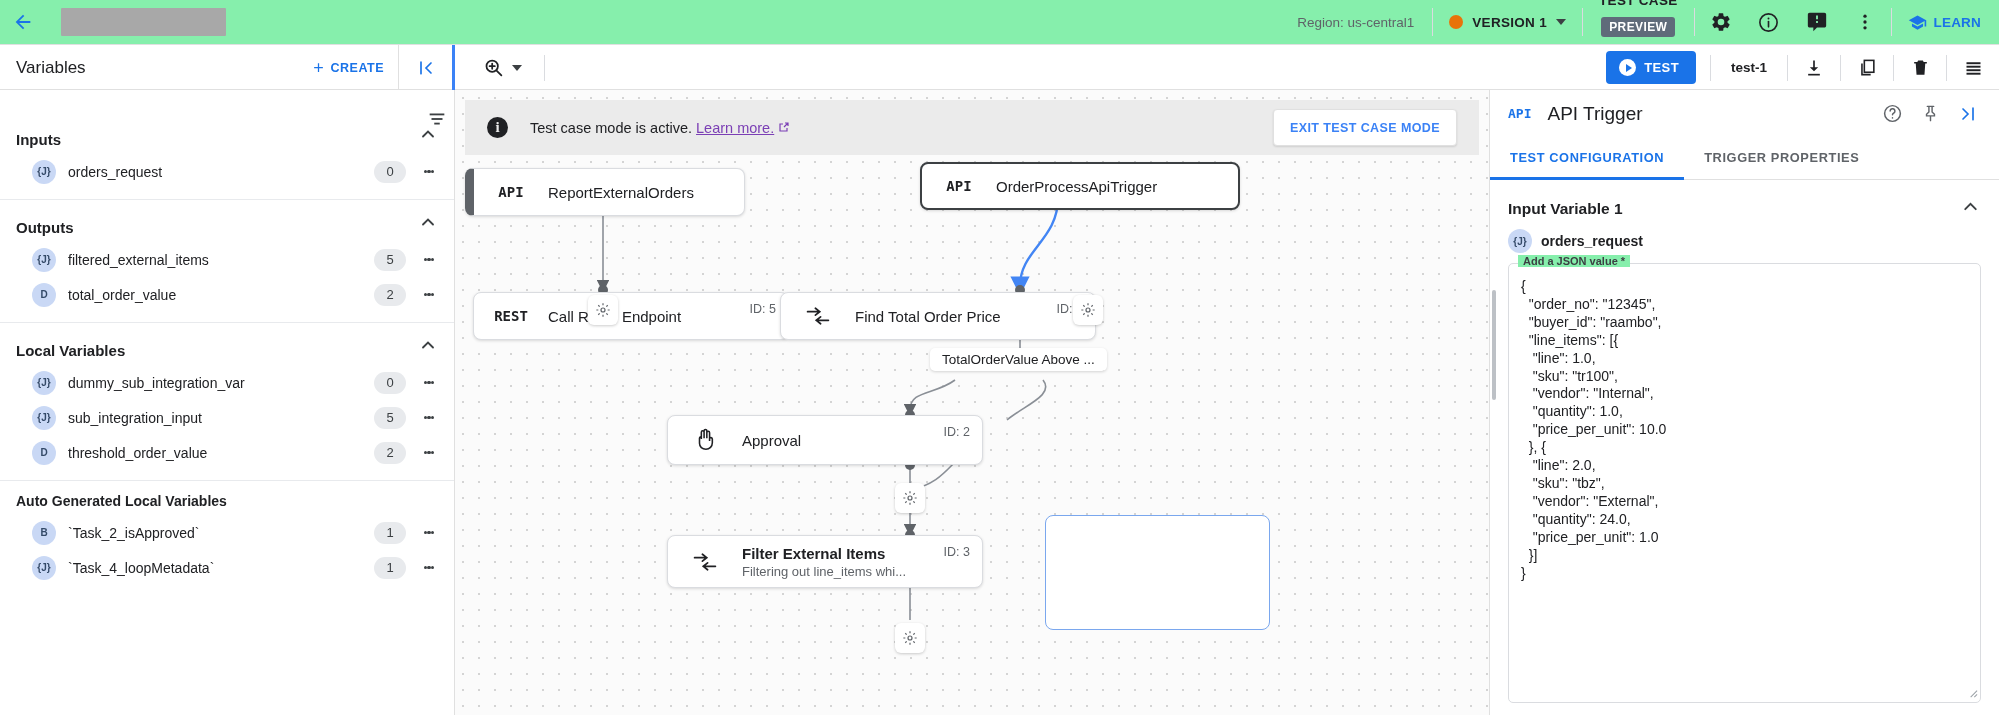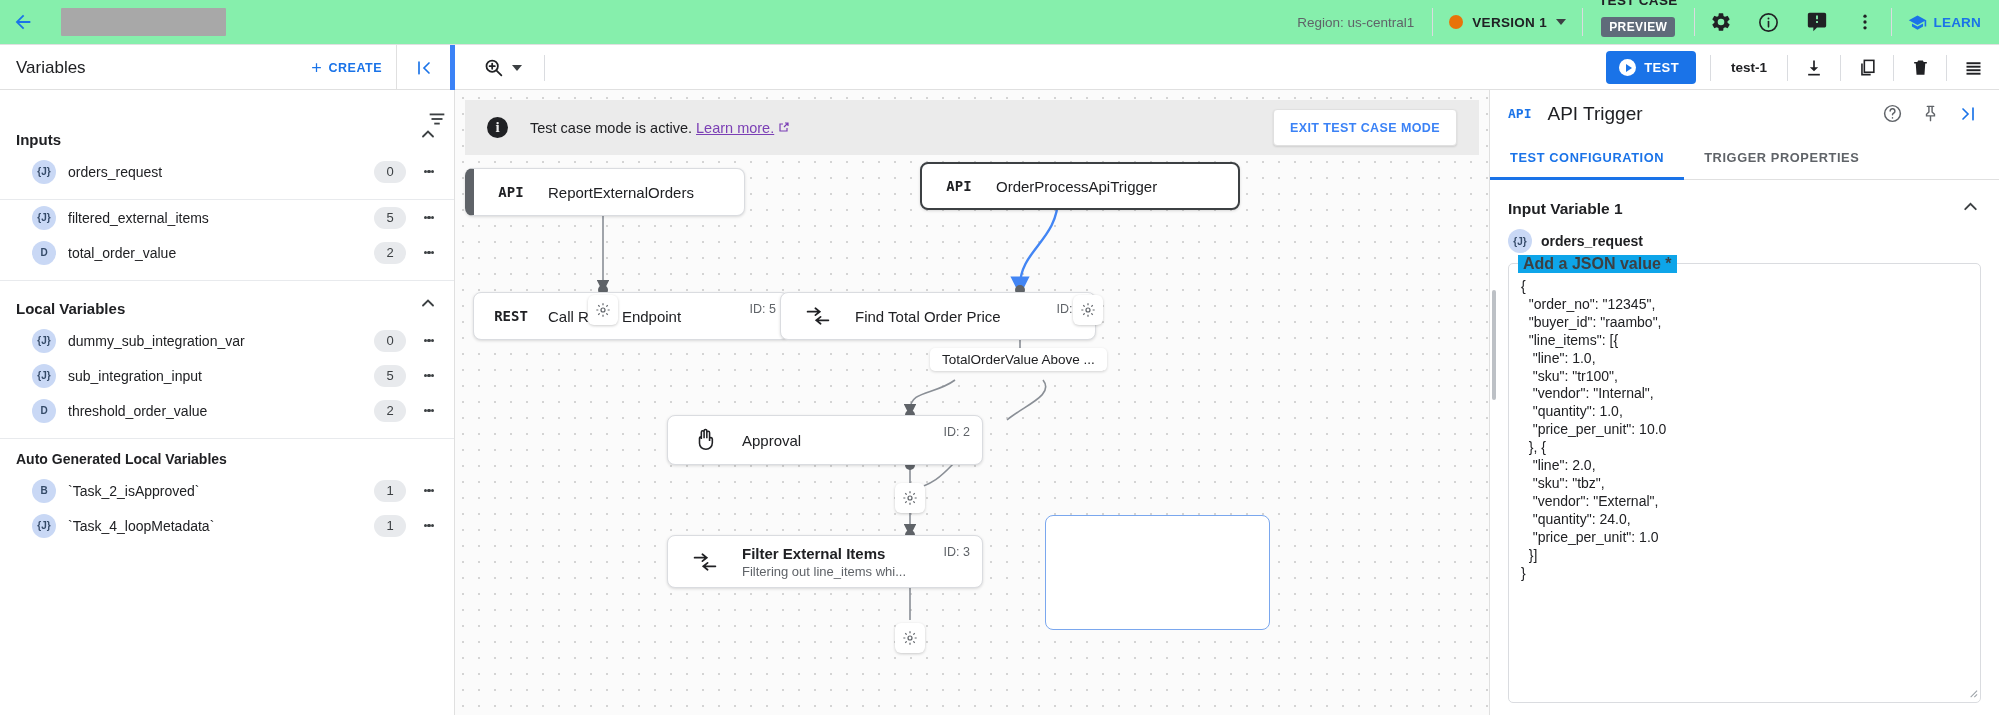--- a/index.html
+++ b/index.html
@@ -50,21 +50,21 @@
     color: #1a73e8; font-size: 13.5px; font-weight: bold; cursor: pointer; letter-spacing: .2px;
   }
 
   
   .subbar {
     position: absolute; top: 45px; left: 0; width: 1999px; height: 45px;
     border-bottom: 1px solid #e0e0e0; background: #fff;
   }
   .vars-head {
     position: absolute; left: 0; top: 0; width: 455px; height: 45px;
-    display: flex; align-items: center; border-right: 5px solid #3b82f6;
+    display: flex; align-items: center; border-right: 3px solid #3b82f6;
   }
   .vars-title { font-size: 17px; margin-left: 16px; color: #202124; }
   .create-btn {
     margin-left: auto; display: flex; align-items: center; gap: 5px;
     color: #1a73e8; font-size: 12.5px; font-weight: bold; letter-spacing: .5px; cursor: pointer;
   }
   .collapse-btn {
     width: 54px; display: flex; align-items: center; justify-content: center;
     color: #1a73e8; font-size: 16px; cursor: pointer; border-left: 1px solid #e0e0e0;
     margin-left: 14px; height: 45px;
@@ -205,22 +205,22 @@
     padding: 13px 20px 12px 20px; font-size: 12.8px; font-weight: bold; letter-spacing: .6px;
     color: #5f6368; cursor: pointer; border-bottom: 3px solid transparent; margin-bottom: -1px;
   }
   .rp-tab.active { color: #1a73e8; border-bottom-color: #1a73e8; }
   .rp-section { padding: 16px 18px 0 18px; display: flex; align-items: center; }
   .rp-section-title { font-size: 15.5px; font-weight: bold; color: #202124; }
   .rp-var { display: flex; align-items: center; gap: 9px; padding: 8px 18px 0 18px; }
   .rp-var-name { font-size: 14px; font-weight: bold; color: #202124; }
   .json-wrap { margin: 10px 18px 12px 18px; position: relative; flex: 1; min-height: 0; }
   .json-legend {
-    position: absolute; left: 10px; top: -8px; background: #0ea5e9; padding: 0 5px;
-    font-size: 16px; font-weight: bold; color: #3c4043; z-index: 2;
+    position: absolute; left: 10px; top: -8px; background: #86efac; padding: 0 5px;
+    font-size: 11px; font-weight: bold; color: #3c4043; z-index: 2;
   }
   .json-box {
     border: 1px solid #dadce0; border-radius: 5px; height: 100%; overflow: hidden;
     padding: 14px 12px 10px 12px; font-size: 14px; line-height: 1.28; color: #202124;
     white-space: pre; font-family: "Liberation Sans", sans-serif; position: relative;
   }
   .resize-grip { position: absolute; right: 3px; bottom: 3px; color: #9aa0a6; font-size: 10px; }
   .rp-scrollbar {
     position: absolute; left: 2px; top: 200px; width: 4px; height: 110px;
     background: #bdc1c6; border-radius: 2px;
@@ -380,20 +380,26 @@
           <span class="vname">orders_request</span>
           <span class="vcount">0</span>
           <span class="kebab">
             <span></span>
             <span></span>
             <span></span>
           </span>
         </div>
       </div>
       <div class="vgroup">
+        <div class="vgroup-head">
+          <span class="vgroup-title">Outputs</span>
+          <span class="chev"><svg width="20" height="20" viewBox="0 0 24 24" fill="none" stroke="#3c4043" stroke-width="2.2" stroke-linecap="round">
+              <path d="M6 15l6-6 6 6"></path>
+            </svg></span>
+        </div>
         <div class="vrow">
           <span class="vbadge">{J}</span>
           <span class="vname">filtered_external_items</span>
           <span class="vcount">5</span>
           <span class="kebab">
             <span></span>
             <span></span>
             <span></span>
           </span>
         </div>

